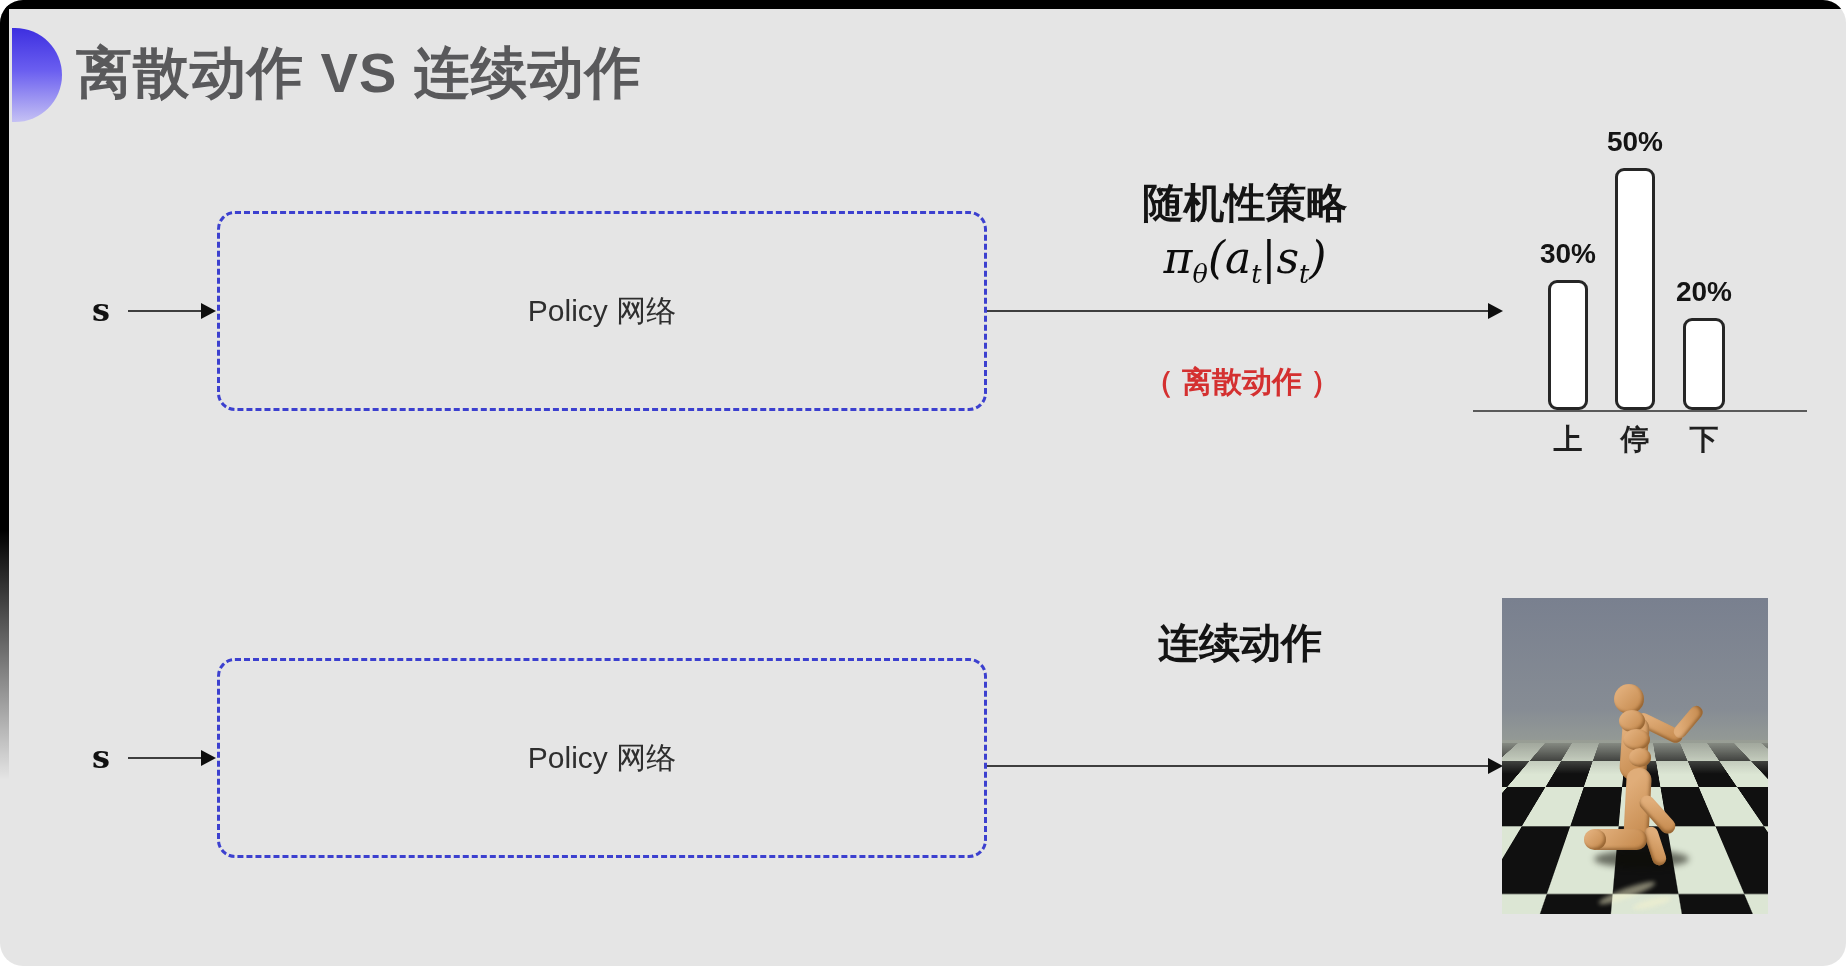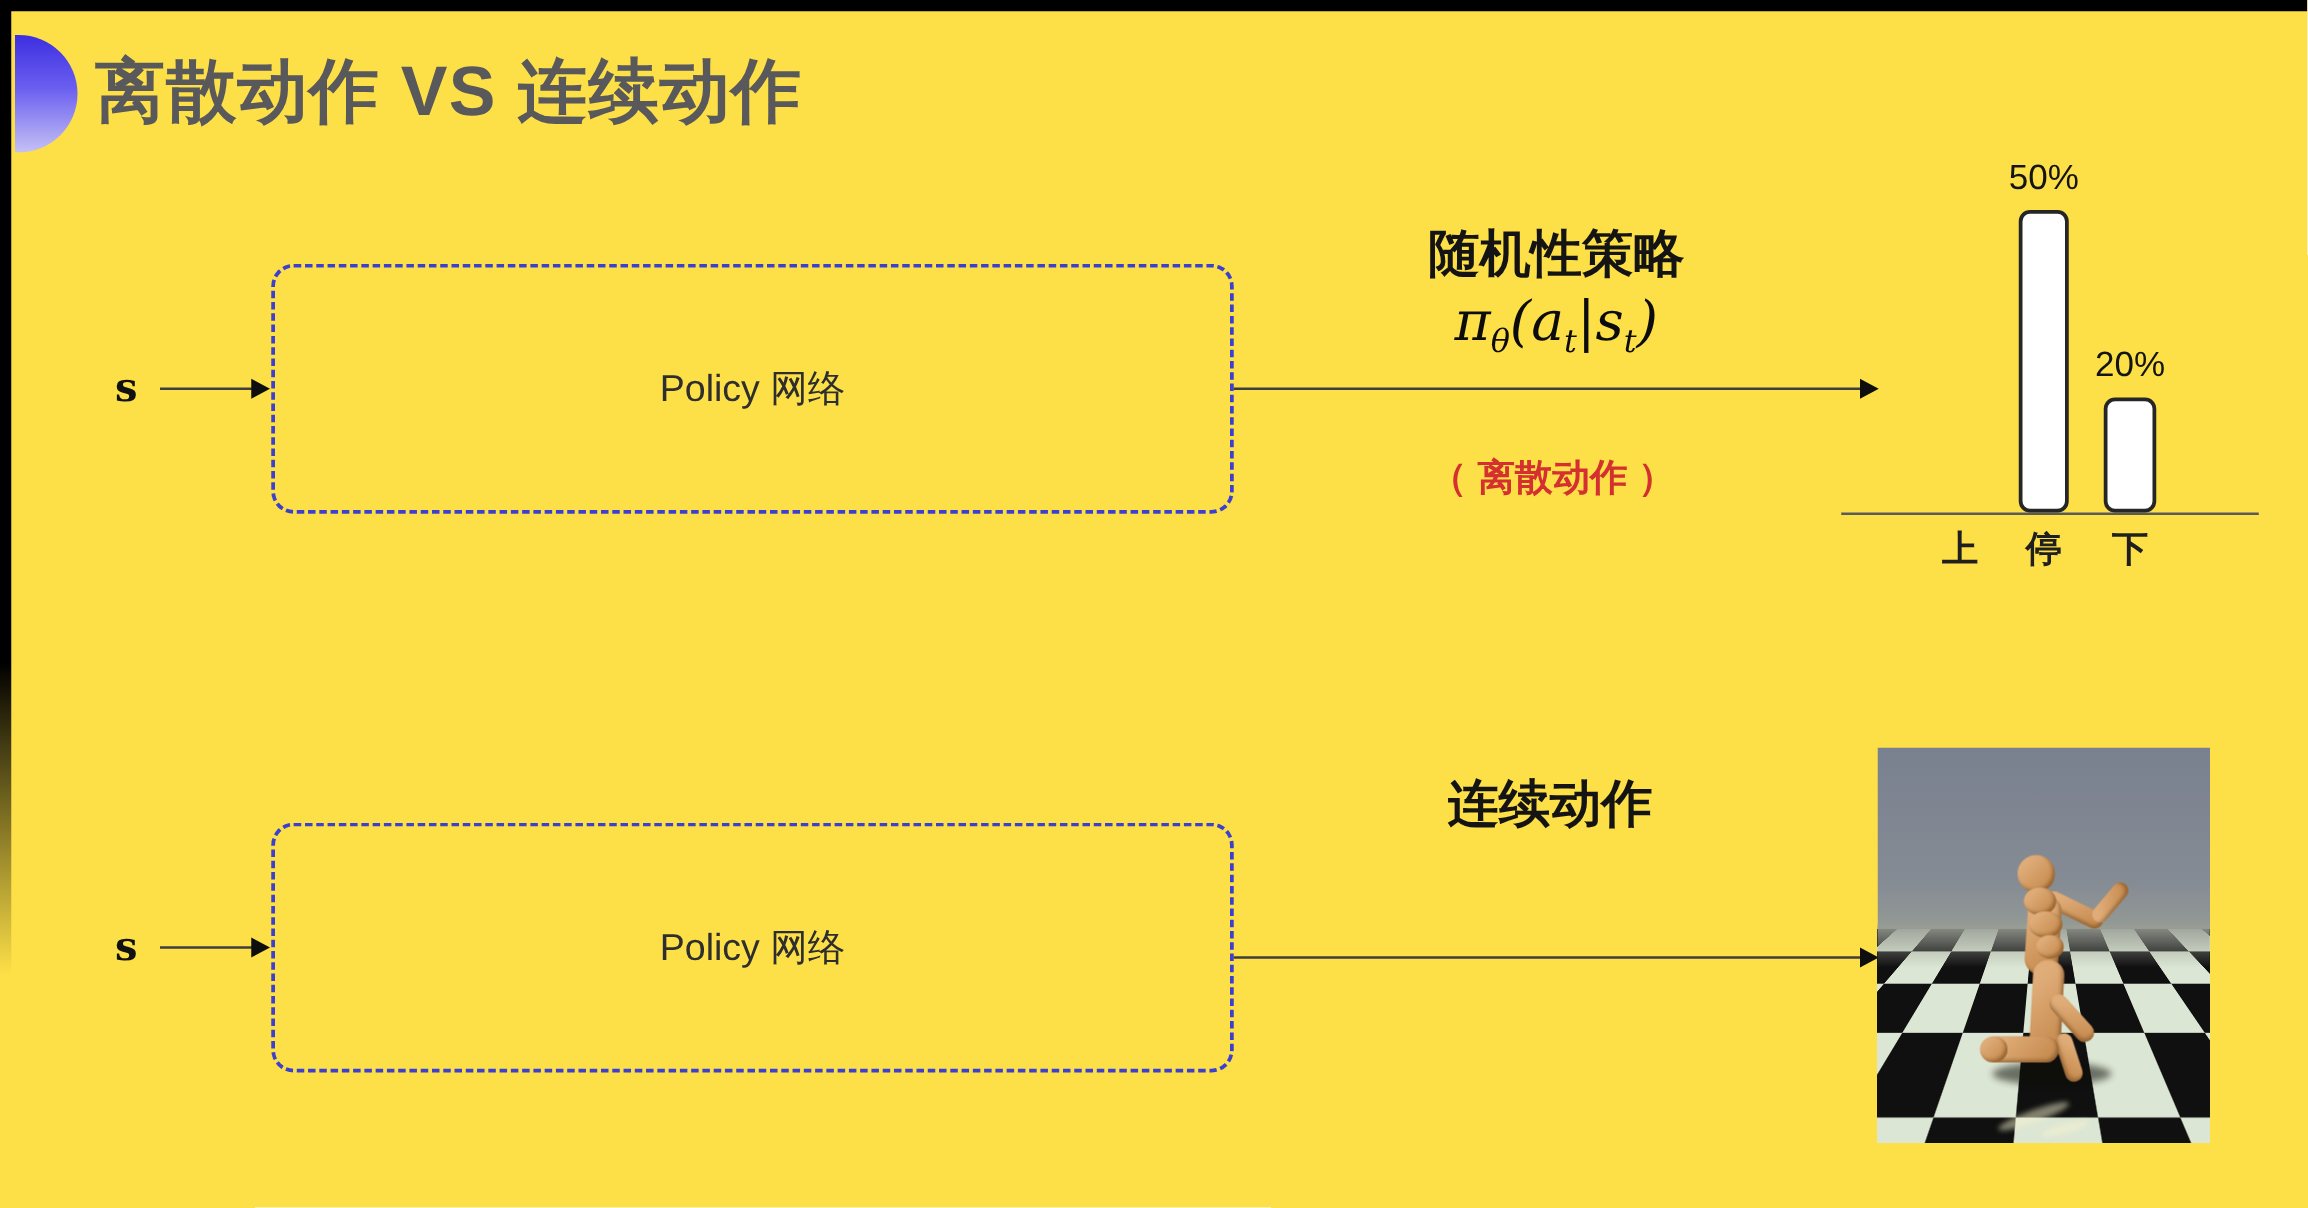--- a/index.html
+++ b/index.html
@@ -1,17 +1,17 @@
 <!DOCTYPE html>
 <html><head>
 <meta charset="utf-8">
 <style>
   html,body{margin:0;padding:0;background:#ffffff;}
-  .slide{position:relative;width:1846px;height:966px;background:#fde047;overflow:hidden;
-         font-family:"Liberation Sans", sans-serif;}
+  .slide{position:relative;width:1846px;height:966px;background:#e5e5e5;overflow:hidden;
+         font-family:"Liberation Sans", sans-serif;border-radius:23px;}
   
   .frame-top{position:absolute;left:0;top:0;width:1846px;height:9px;background:#000;}
   .frame-left{position:absolute;left:0;top:0;width:9px;height:780px;
               background:linear-gradient(180deg,#000 0%,#000 68%,rgba(0,0,0,0) 100%);}
   
   .bullet-wrap{position:absolute;left:12px;top:28px;width:52px;height:94px;overflow:hidden;}
   .bullet{position:absolute;left:-44px;top:0;width:94px;height:94px;border-radius:50%;
           background:linear-gradient(180deg,#3d2fe0 0%,#6a5ef0 45%,#c5c1f4 100%);}
   .page-title{position:absolute;left:76px;top:36px;font-size:56px;font-weight:600;
               color:#59595b;letter-spacing:1px;white-space:nowrap;}
@@ -35,21 +35,21 @@
   .formula{position:absolute;width:240px;text-align:center;
            font-family:"DejaVu Serif", serif;font-style:italic;font-size:44px;color:#0c0c0c;}
   .formula sub{font-size:0.58em;font-style:italic;}
   .action-note{position:absolute;width:240px;text-align:center;font-size:30px;font-weight:700;
                color:#d43030;white-space:nowrap;}
   
   .chart{position:absolute;left:1473px;top:104px;width:334px;height:306px;
          border-bottom:2px solid #5a5a5a;}
   .chart-col{position:absolute;bottom:0;width:62px;display:flex;flex-direction:column;
              align-items:center;justify-content:flex-end;}
-  .pct{font-size:28px;font-weight:400;color:#141414;margin-bottom:10px;}
+  .pct{font-size:28px;font-weight:700;color:#141414;margin-bottom:10px;}
   .bar{width:40px;border:3px solid #262626;border-radius:9px;background:#fff;box-sizing:border-box;}
   .xlabels{position:absolute;left:1473px;top:420px;width:334px;height:40px;}
   .xlab{position:absolute;width:62px;text-align:center;font-size:29px;font-weight:600;color:#1f1f1f;}
   
   .mujoco{position:absolute;left:1502px;top:598px;width:266px;height:316px;overflow:hidden;}
   .sky{position:absolute;left:0;top:0;width:100%;height:50%;
        background:linear-gradient(180deg,#79808f 0%,#868c94 70%,#9aa096 100%);}
   .floor{position:absolute;left:-55%;top:46%;width:210%;height:150%;
          background:repeating-conic-gradient(#101010 0% 25%,#dce6d4 0% 50%);
          background-size:54px 54px;
@@ -90,20 +90,24 @@
 
   <div class="policy-name" style="left:1125px;top:155px;margin-top:21px;">随机性策略</div>
 
   <div class="formula" style="left:1125px;top:232px;">
     <span>π</span><sub>θ</sub><span>(</span><span>a</span><sub>t</sub><span>|</span><span>s</span><sub>t</sub><span>)</span>
   </div>
 
   <div class="action-note" style="left:1122px;top:362px;">（ 离散动作 ）</div>
 
   <div class="chart">
+    <div class="chart-col" style="left:64px;">
+      <span class="pct">30%</span>
+      <div class="bar" style="height: 130px;"></div>
+    </div>
     <div class="chart-col" style="left:131px;">
       <span class="pct">50%</span>
       <div class="bar" style="height: 242px;"></div>
     </div>
     <div class="chart-col" style="left:200px;">
       <span class="pct">20%</span>
       <div class="bar" style="width: 42px; height: 92px;"></div>
     </div>
   </div>
   <div class="xlabels">

